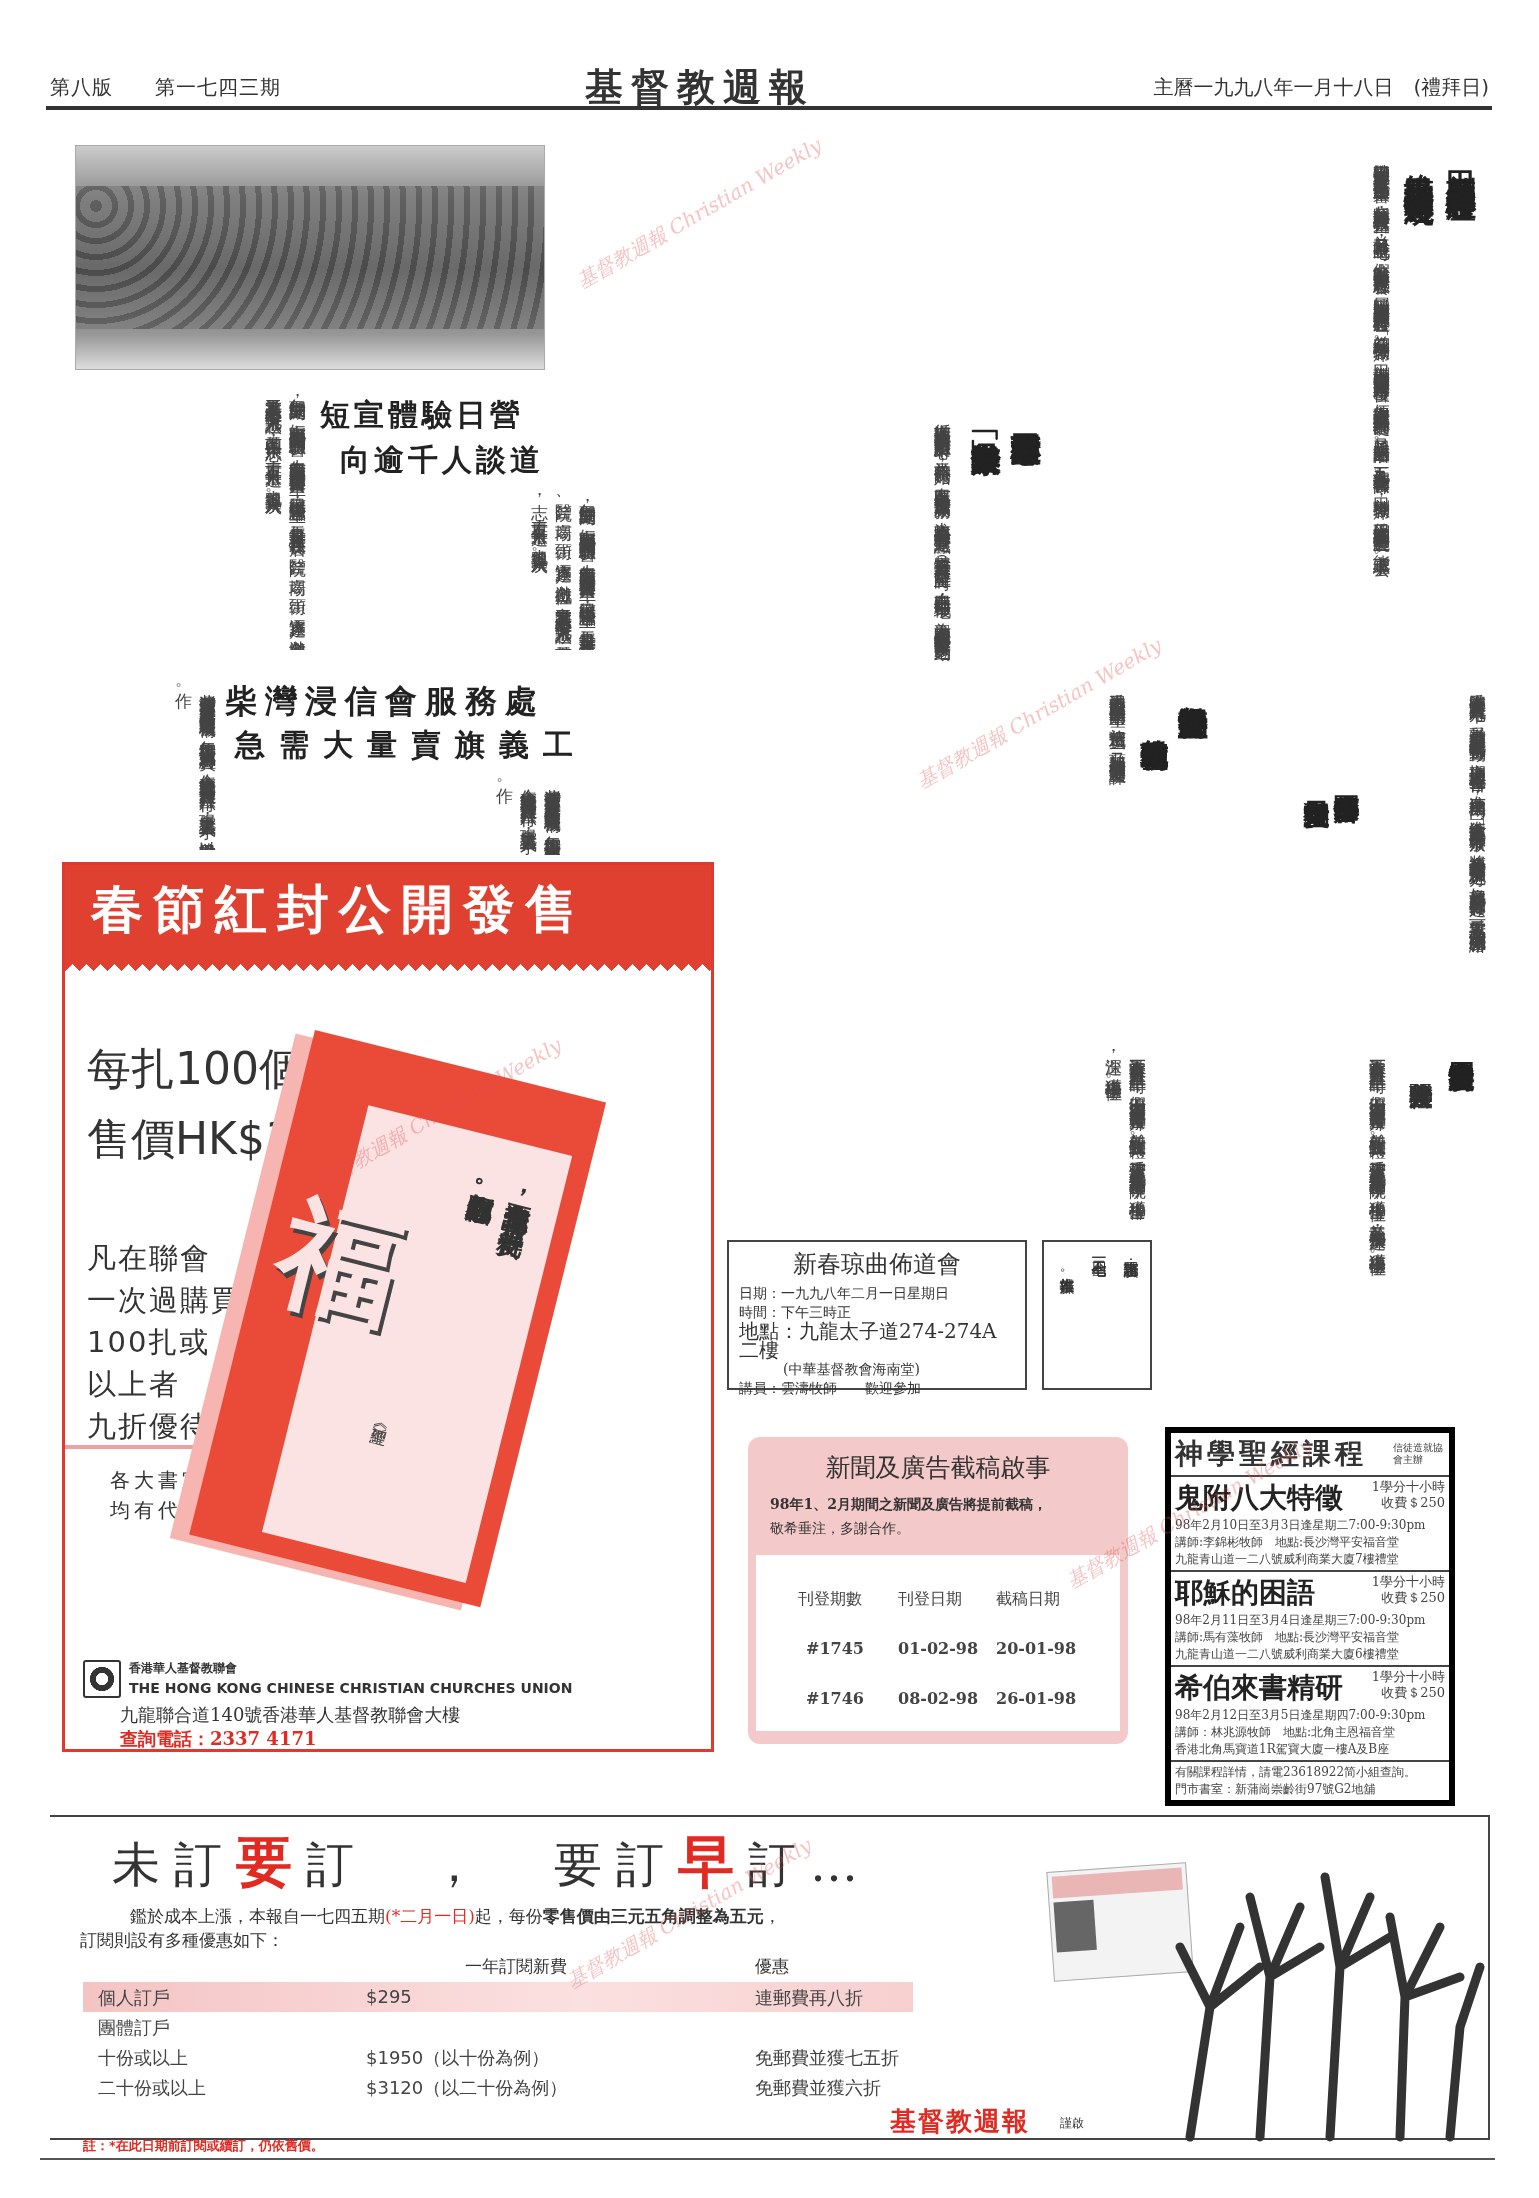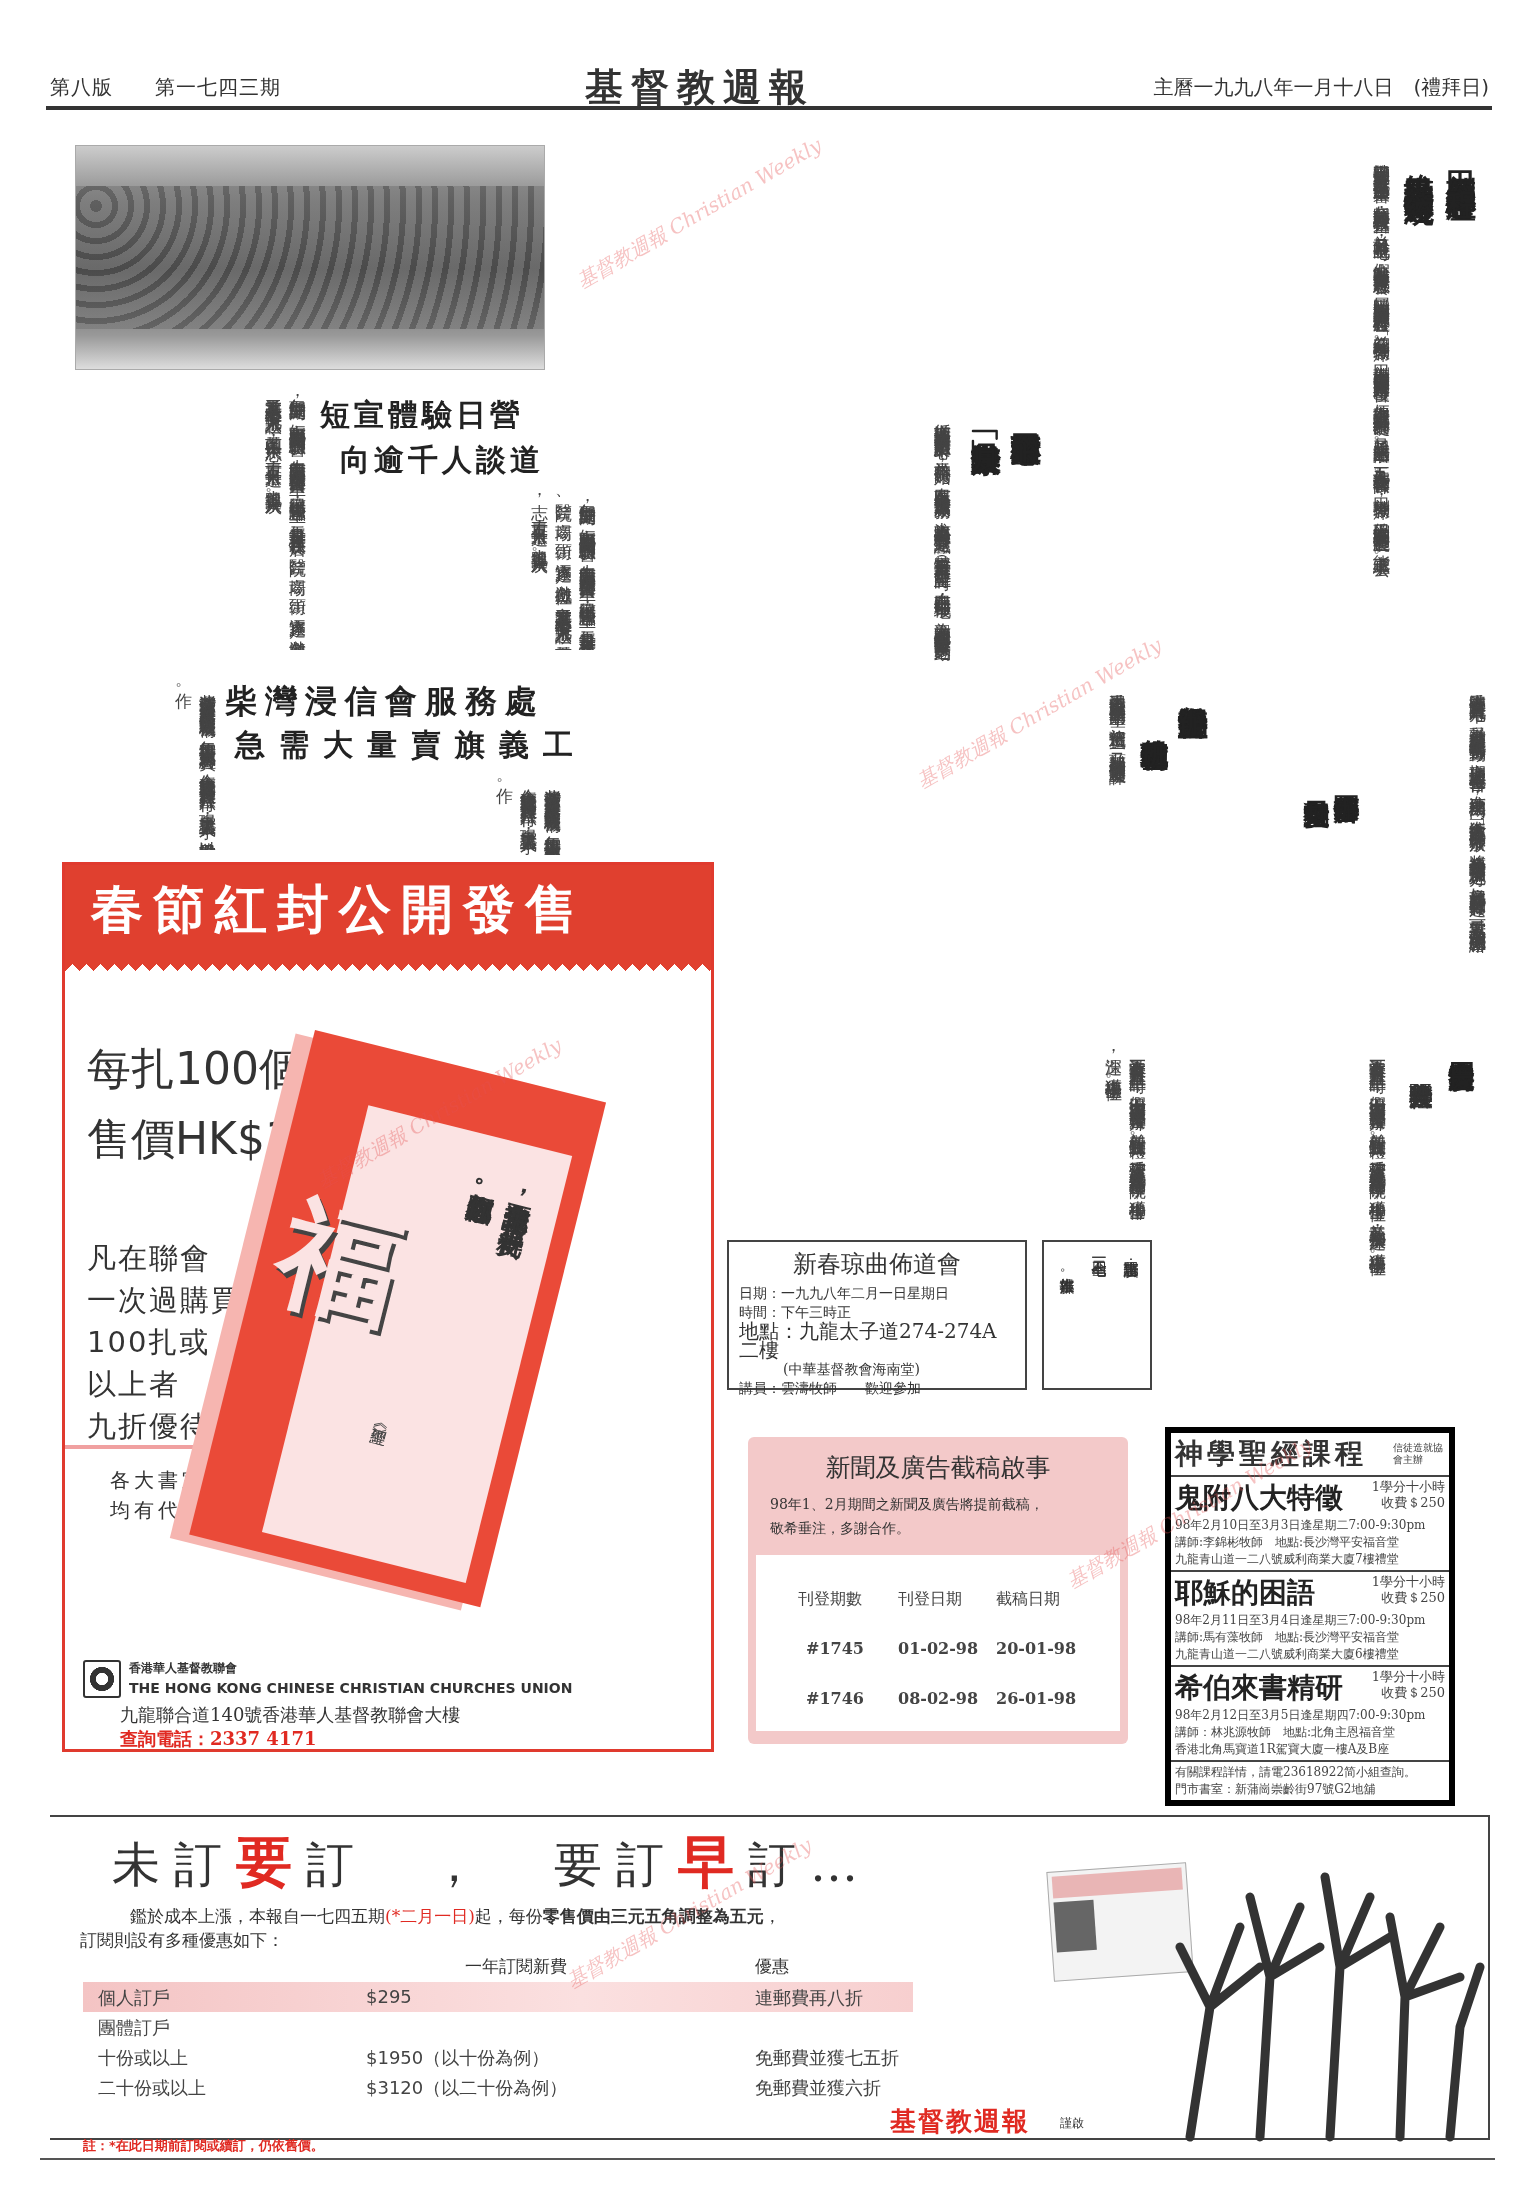--- a/index.html
+++ b/index.html
@@ -15,21 +15,21 @@
 .photo{left:75px;top:145px;width:470px;height:225px;background:linear-gradient(180deg,#ccc 0%,#888 25%,#555 55%,#999 85%,#ddd 100%);border:1px solid #aaa}
 .photo-inner{position:absolute;left:0;right:0;top:40px;bottom:40px;background:repeating-radial-gradient(circle at 20px 20px,#444 0 6px,#777 6px 16px);opacity:.6}
 .redbox{left:62px;top:862px;width:652px;height:890px;border:3px solid #e03a2e}
 .redbanner{position:absolute;left:0;top:0;right:0;height:92px;background:#e0402f;color:#fff;font-size:52px;font-weight:bold;letter-spacing:10px;padding:10px 0 0 26px;font-family:"DejaVu Serif",serif}
 .zig{position:absolute;left:0;right:0;top:92px;height:14px;background:linear-gradient(135deg,#e0402f 50%,transparent 50%) 0 0/14px 14px,linear-gradient(225deg,#e0402f 50%,transparent 50%) 0 0/14px 14px}
 .price{font-family:"DejaVu Sans",sans-serif;font-size:44px;color:#333;line-height:68px}
 .offer{font-family:"DejaVu Sans",sans-serif;font-size:29px;color:#333;line-height:42px;letter-spacing:2px}
 .card{position:absolute;left:520px;top:1035px;width:300px;height:520px;background:#ea4a38;transform:rotate(14deg);transform-origin:top left;box-shadow:-18px 8px 0 #f6b5b0}
 .card-inner{position:absolute;left:70px;top:60px;width:210px;height:440px;background:#fbe3e3}
 .boxed{border:2px solid #444}
-.pinkbox{left:748px;top:1437px;width:380px;height:307px;background:#f3c9c9;border-radius:6px}
+.pinkbox{left:748px;top:1437px;width:380px;height:307px;background:#f3c9c9;border-radius:12px}
 .deadline-table{position:absolute;left:8px;top:118px;width:364px;height:176px;background:#fff;font-size:16px}
 .course{left:1165px;top:1427px;width:290px;border:6px solid #000000;font-size:12px;color:#444;font-family:"DejaVu Serif",serif}
 .course .row{border-bottom:2px solid #444;padding:2px 4px}
 .sub-box{left:50px;top:1815px;width:1440px;height:325px;border:2px solid #444;border-left:0}
 .sub-title{font-size:48px;letter-spacing:14px;color:#333;font-family:"DejaVu Serif",serif}
 .sub-red{color:#e02a22;font-weight:bold;font-family:"DejaVu Sans",sans-serif;font-size:56px}
 .tbl-row{position:absolute;left:33px;width:830px;height:30px;font-family:"DejaVu Sans",sans-serif;font-size:18px;color:#444}
 .tbl-row.pink{background:linear-gradient(90deg,#f4c4c4,#fbe0e0 60%,#f7cfcf)}
 .tbl-row span{position:absolute;top:4px}
 .wm{color:rgba(230,80,80,.35);font-size:20px;font-style:italic;transform:rotate(-30deg)}
@@ -122,21 +122,21 @@
 </div>
 
 <div class="abs boxed" style="left:1042px;top:1240px;width:110px;height:150px;padding:6px">
   <div class="abs vert" style="right:10px;top:8px;font-size:15px;color:#333">惠賜廣告請電：</div>
   <div class="abs vert" style="right:42px;top:8px;font-size:15px;color:#333">二叁三七四一七一</div>
   <div class="abs vert" style="right:74px;top:24px;font-size:15px;color:#333">本報推廣部。</div>
 </div>
 
 <div class="abs pinkbox">
   <div style="text-align:center;font-family:'DejaVu Sans',sans-serif;font-size:25px;color:#333;padding-top:14px">新聞及廣告截稿啟事</div>
-  <div style="font-size:14px;font-weight:normal;color:#333;padding:12px 0 0 22px">98年1、2月期間之新聞及廣告將提前截稿，</div>
+  <div style="font-size:14px;font-weight:bold;color:#333;padding:12px 0 0 22px">98年1、2月期間之新聞及廣告將提前截稿，</div>
   <div style="font-size:14px;color:#333;padding:6px 0 0 22px">敬希垂注，多謝合作。</div>
   <div class="deadline-table">
     <div class="abs" style="left:42px;top:34px;color:#444">刊登期數</div>
     <div class="abs" style="left:142px;top:34px;color:#444">刊登日期</div>
     <div class="abs" style="left:240px;top:34px;color:#444">截稿日期</div>
     <div class="abs" style="left:50px;top:84px;font-weight:bold;color:#444">#1745</div>
     <div class="abs" style="left:142px;top:84px;font-weight:bold;color:#444">01-02-98</div>
     <div class="abs" style="left:240px;top:84px;font-weight:bold;color:#444">20-01-98</div>
     <div class="abs" style="left:50px;top:134px;font-weight:bold;color:#444">#1746</div>
     <div class="abs" style="left:142px;top:134px;font-weight:bold;color:#444">08-02-98</div>

